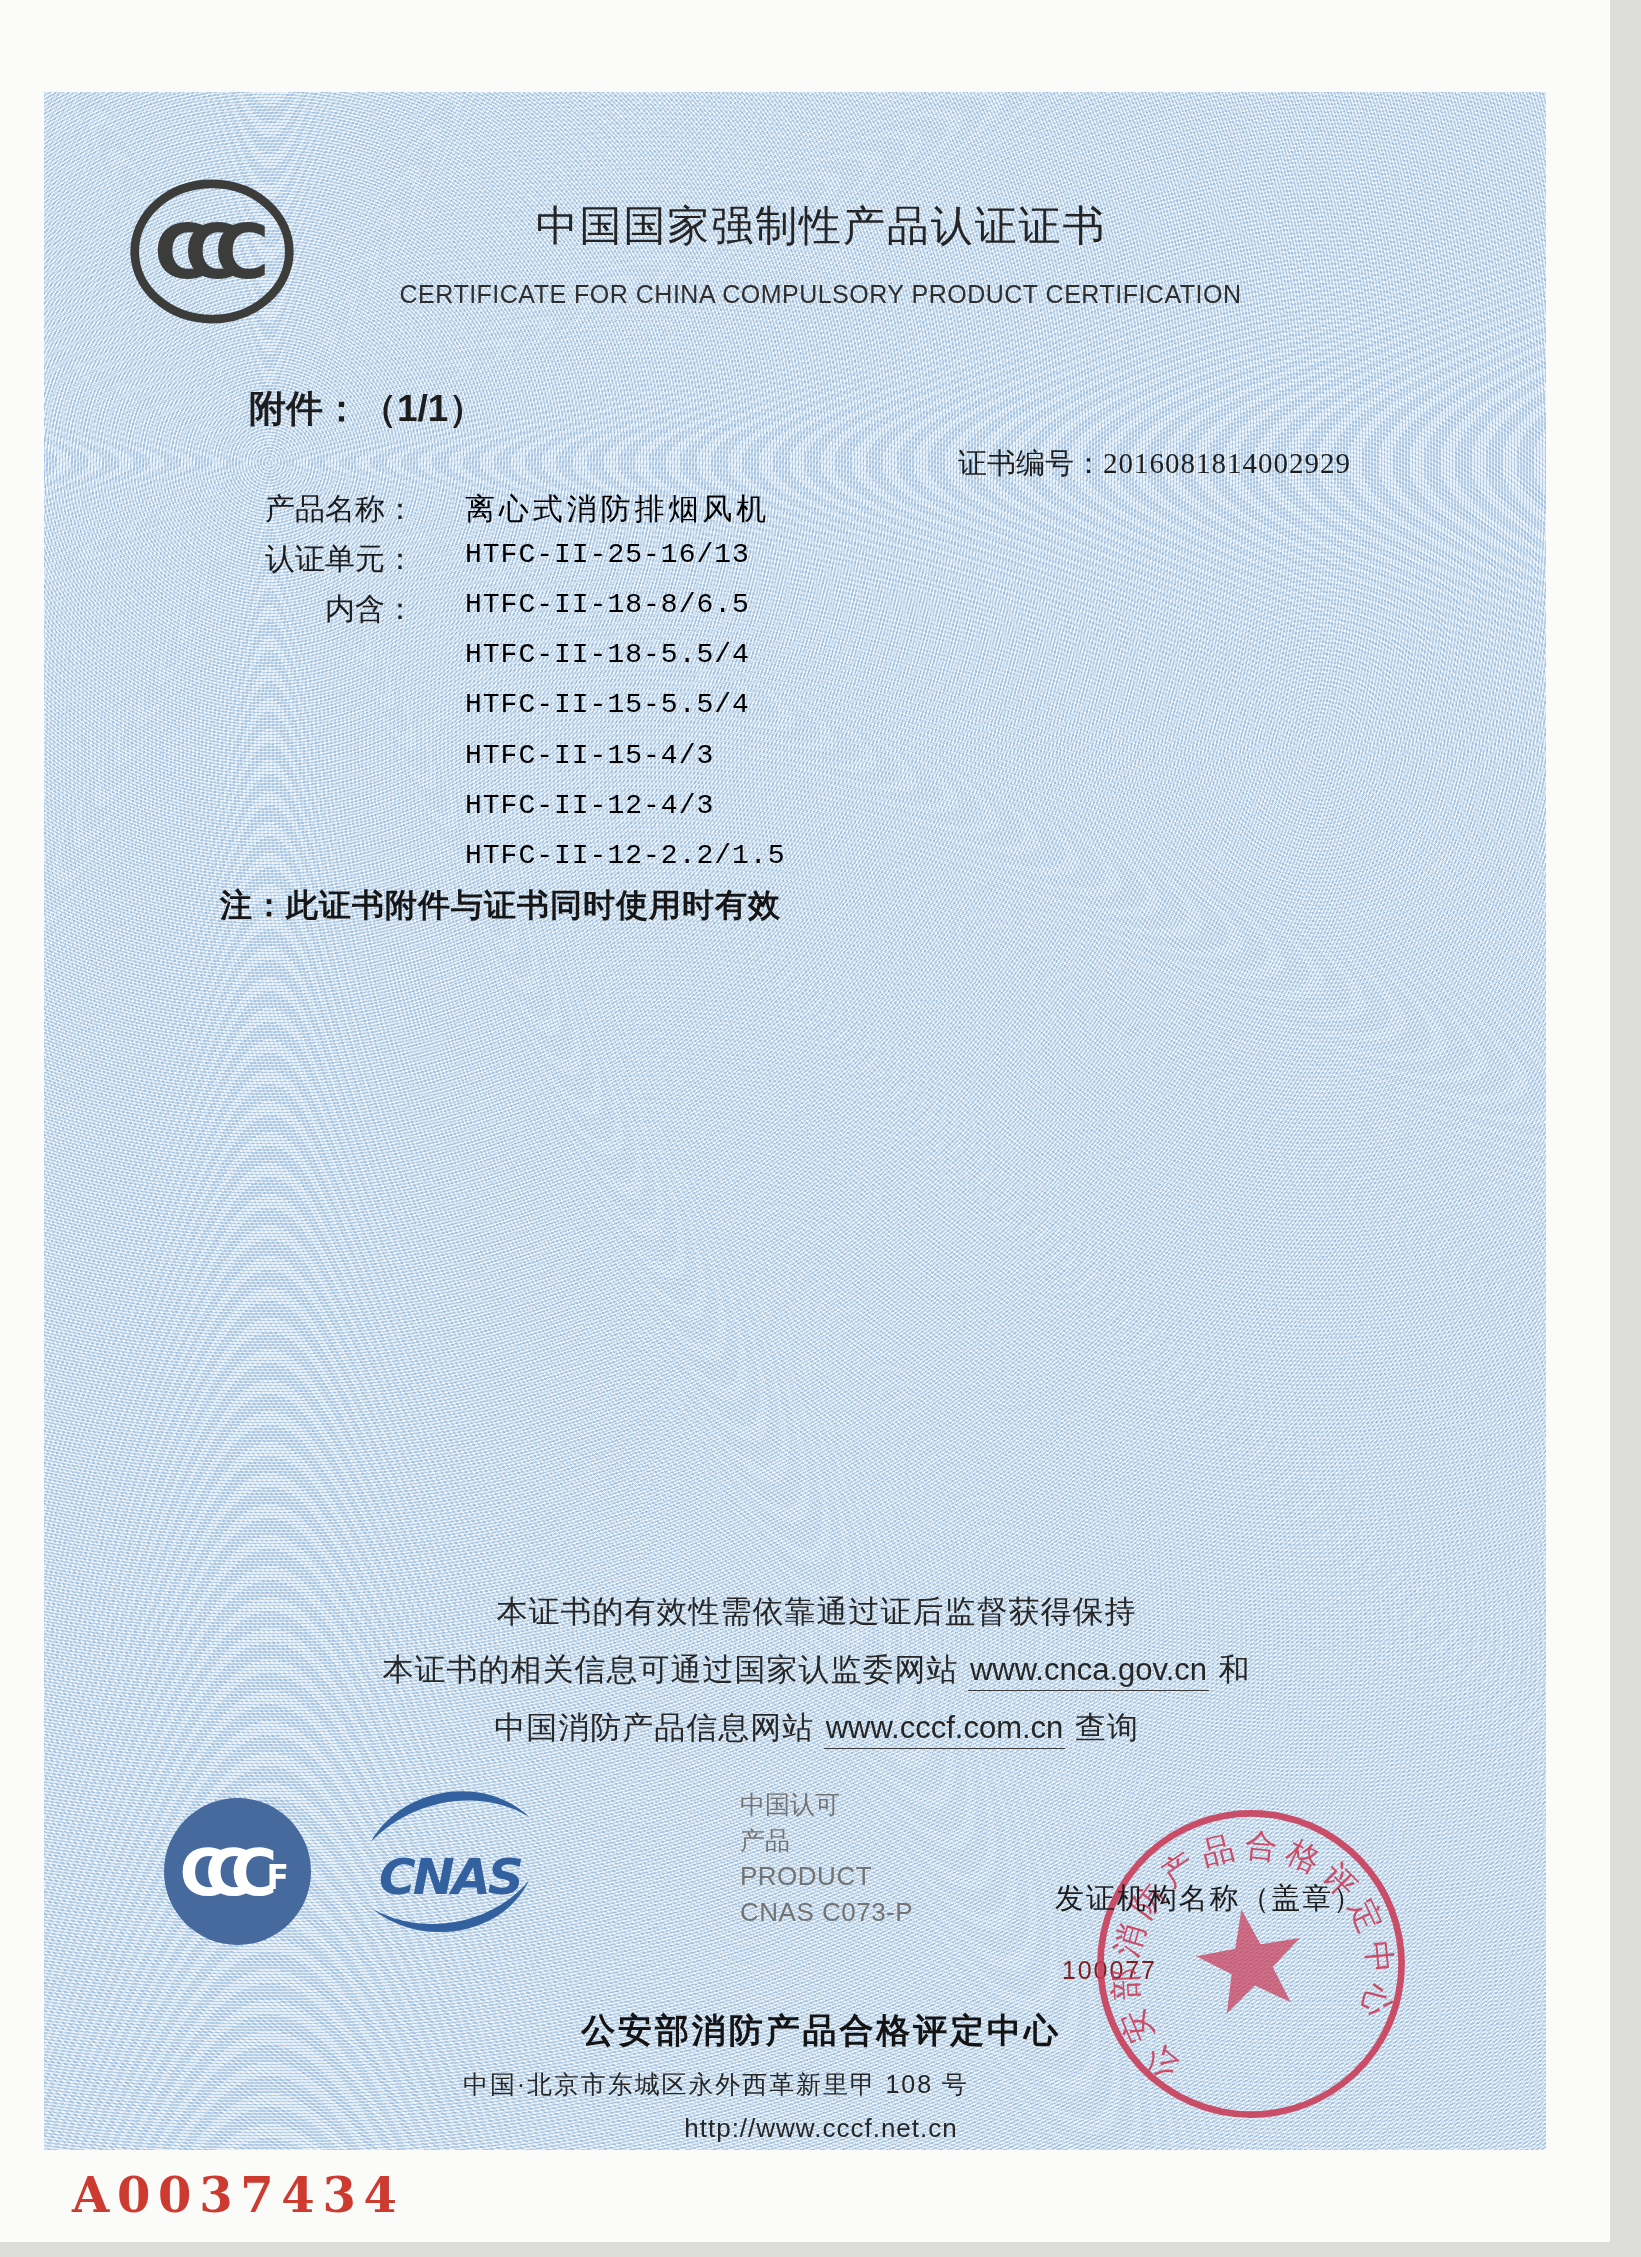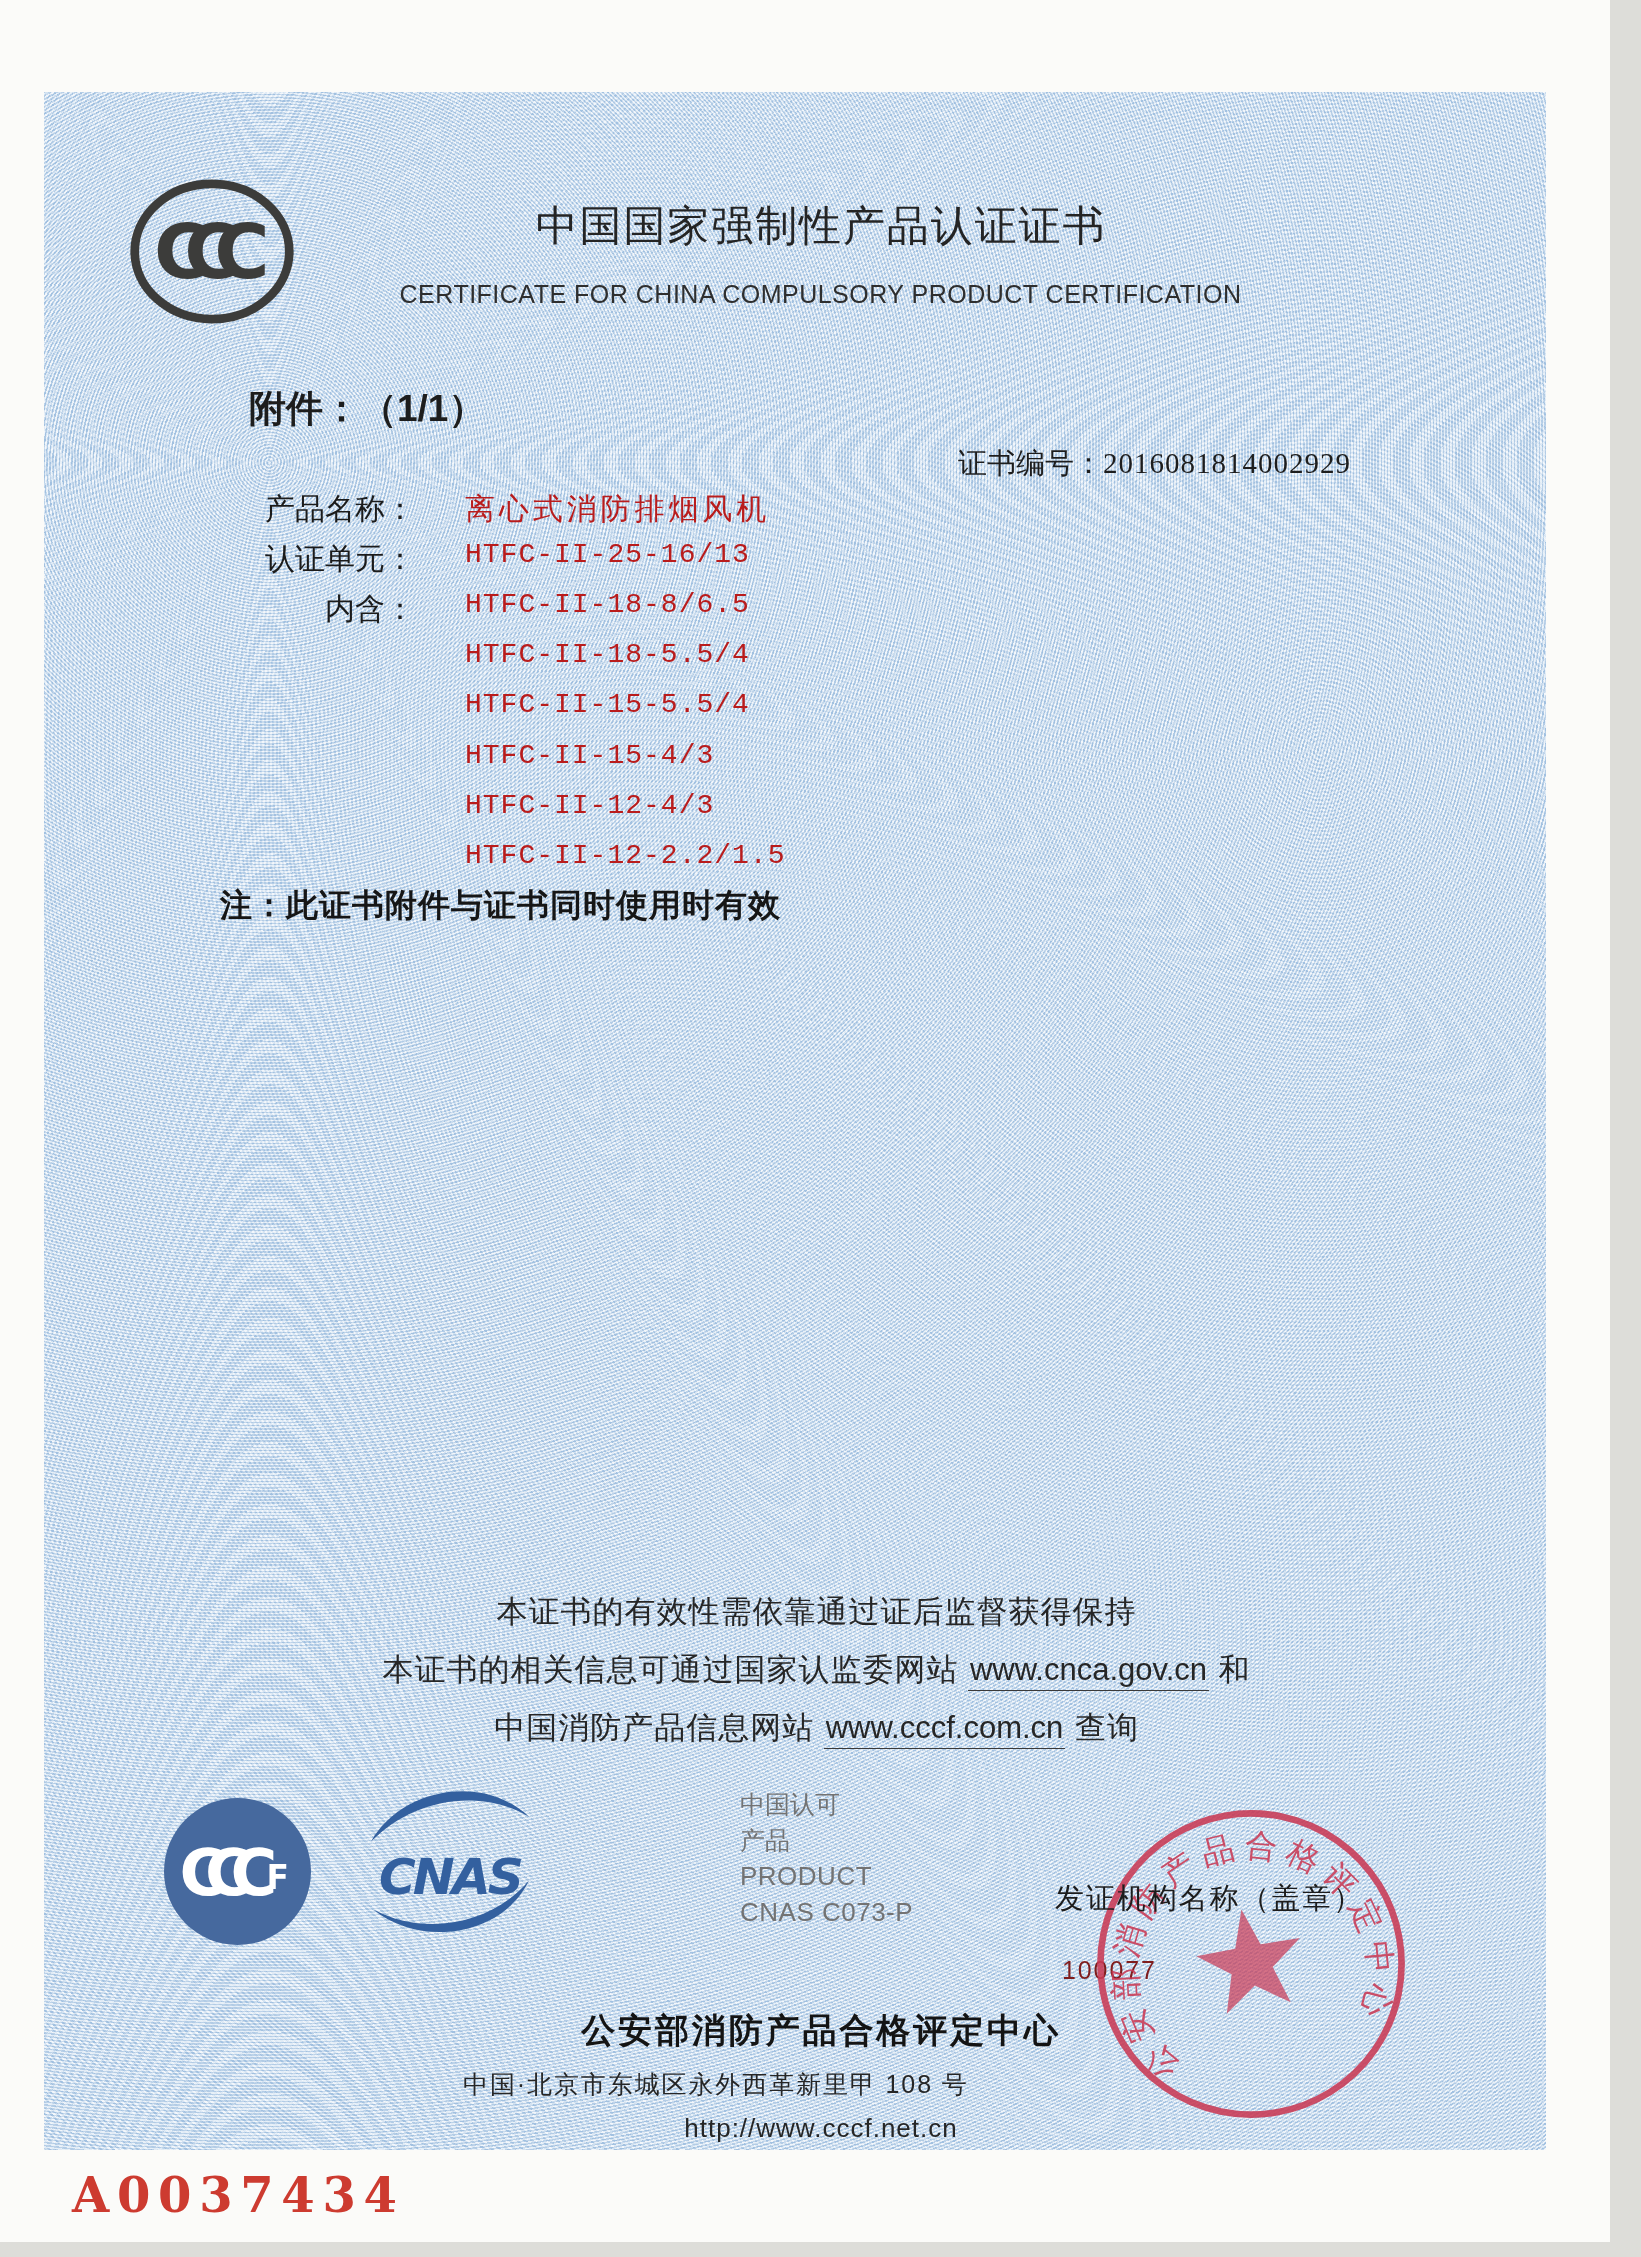--- a/index.html
+++ b/index.html
@@ -30,21 +30,21 @@
   }
   .title-en{
     left:193px;top:280px;width:1255px;text-align:center;
     font-size:25px;color:#2e2e2e;letter-spacing:0.5px;
   }
   .attachment-line{left:249px;top:384px;font-size:37px;font-weight:bold;color:#1d1d1d;}
   .certno-line{right:290px;top:444px;font-size:29px;color:#1d1d1d;}
   .certno-line .num{font-family:"Liberation Serif",serif;letter-spacing:1px;}
   .field-row{left:0;width:1641px;height:39px;}
   .field-label{position:absolute;left:0;width:415px;text-align:right;font-size:30px;font-weight:normal;color:#1b1b1b;}
-  .field-value{position:absolute;left:465px;font-size:28px;font-family:"Liberation Mono",monospace;color:#b91c1c;letter-spacing:1px;}
+  .field-value{position:absolute;left:465px;font-size:28px;font-family:"Liberation Mono",monospace;color:#000000;letter-spacing:1px;}
   .field-value.zh{font-family:"Liberation Sans",sans-serif;font-size:30px;letter-spacing:3.9px;}
   .note-line{left:220px;top:884px;font-size:32px;font-weight:bold;color:#161616;letter-spacing:1px;}
   .validity{left:193px;width:1247px;text-align:center;font-size:31px;color:#262626;letter-spacing:1px;}
   .validity .url{font-family:"Liberation Sans",sans-serif;border-bottom:1.9px solid #3a3a3a;padding:0 1.9px 2.9px 1.9px;letter-spacing:0;}
   .cccf-badge{left:164px;top:1798px;width:147px;height:147px;border-radius:50%;background:#46699e;}
   .cnas-badge{left:363px;top:1782px;width:174px;height:160px;}
   .accred{left:740px;top:1786px;font-size:25px;line-height:36px;color:#737373;}
   .accred .latin{font-size:26px;letter-spacing:0.5px;}
   .issuer-label{left:1055px;top:1879px;font-size:29px;color:#1c1c1c;letter-spacing:1.9px;z-index:3;}
   .stamp{left:1089px;top:1802px;width:324px;height:324px;opacity:.88;transform:rotate(-10deg);z-index:2;}

